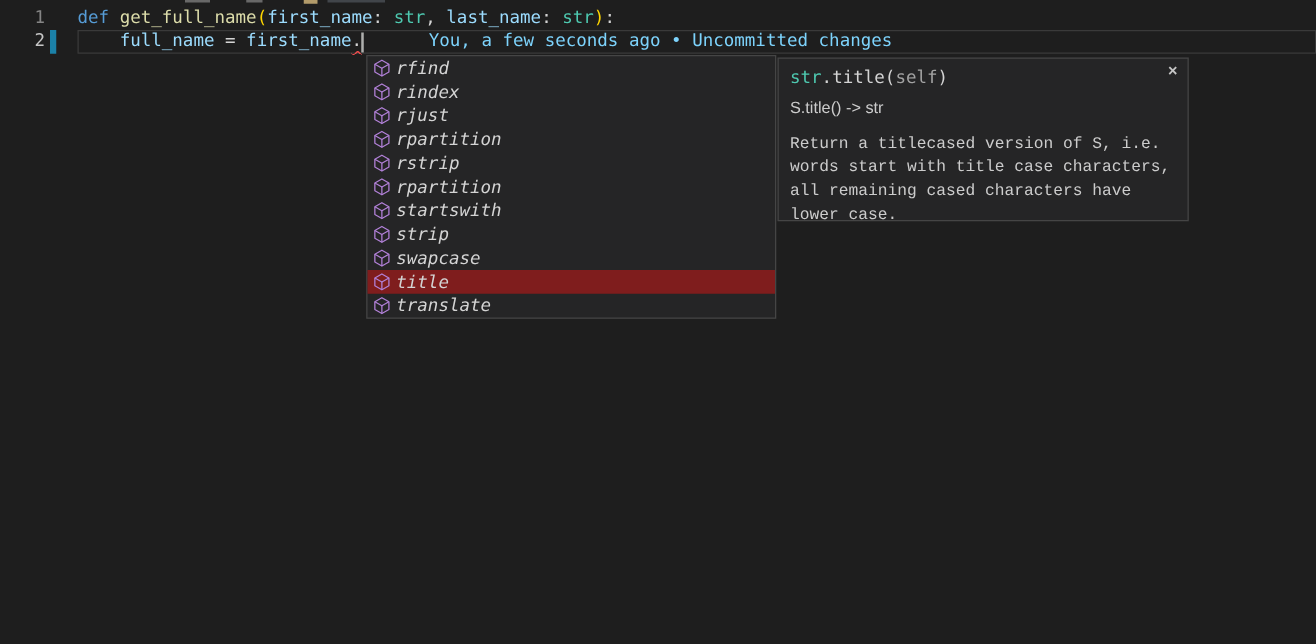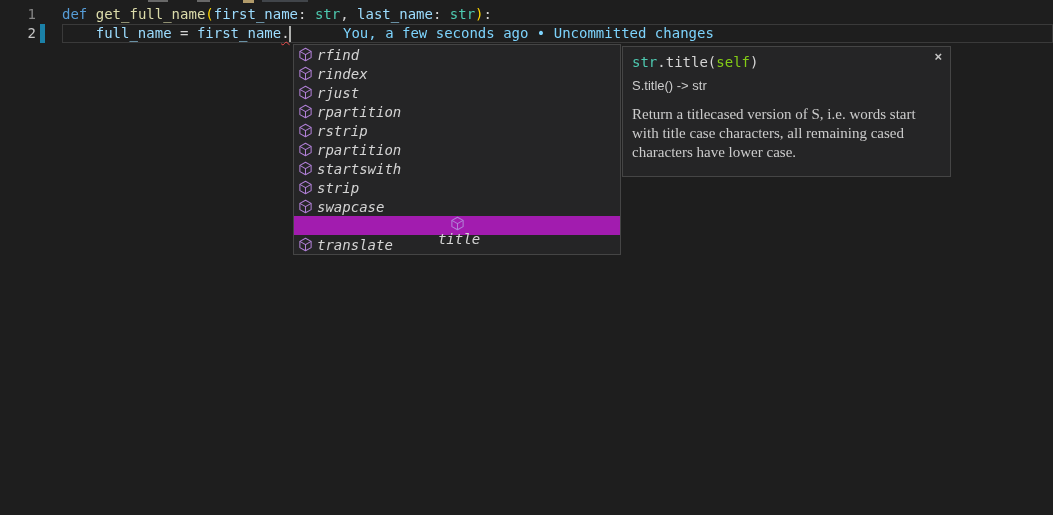--- a/index.html
+++ b/index.html
@@ -51,21 +51,21 @@
     pointer-events: none;
   }
 
   
   .tk-kw    { color: #569cd6; }
   .tk-fn    { color: #dcdcaa; }
   .tk-br1   { color: #ffd700; }
   .tk-var   { color: #9cdcfe; }
   .tk-type  { color: #4ec9b0; }
   .tk-plain { color: #d4d4d4; }
-  .tk-param { color: #84cc16; }
+  .tk-param { color: #a3a3a3; }
   .tk-errdot {
     color: #d4d4d4;
     text-decoration: underline wavy #f14c4c 1px;
     text-underline-offset: 3px;
   }
 
   .cursor-caret {
     position: absolute;
     left: 289px; top: 2px;
     width: 2px; height: 16px;
@@ -88,21 +88,21 @@
     border: 1px solid #454545;
   }
   .suggest-row {
     display: flex;
     align-items: center;
     height: 19px;
     padding-left: 4px;
     cursor: pointer;
     font-style: italic;
   }
-  .suggest-row.selected { background: #a21caf; flex-direction: column; }
+  .suggest-row.selected { background: #7f1d1d; }
   .suggest-row .sym-icon {
     width: 15px; height: 15px;
     flex: 0 0 15px;
     margin-right: 4px;
     display: inline-block;
   }
   .suggest-row .sym-icon svg { display: block; width: 15px; height: 15px; }
   .suggest-label { color: #d4d4d4; white-space: pre; }
 
   
@@ -128,22 +128,22 @@
   }
   .doc-subtitle {
     margin-top: 6px;
     font-family: "Liberation Sans", sans-serif;
     font-size: 13px;
     color: #cccccc;
   }
   .doc-description {
     margin-top: 12px;
     width: 312px;
-    font-family: Liberation Serif, serif;
-    font-size: 15px;
+    font-family: Liberation Mono, monospace;
+    font-size: 13px;
     line-height: 19px;
     color: #cccccc;
   }
 </style>
 </head>
 <body>
 
 <div id="screen">
 
   <div class="remnant" style="left:148px;width:20px;background:#7a7a7a;height:2px;"></div>

